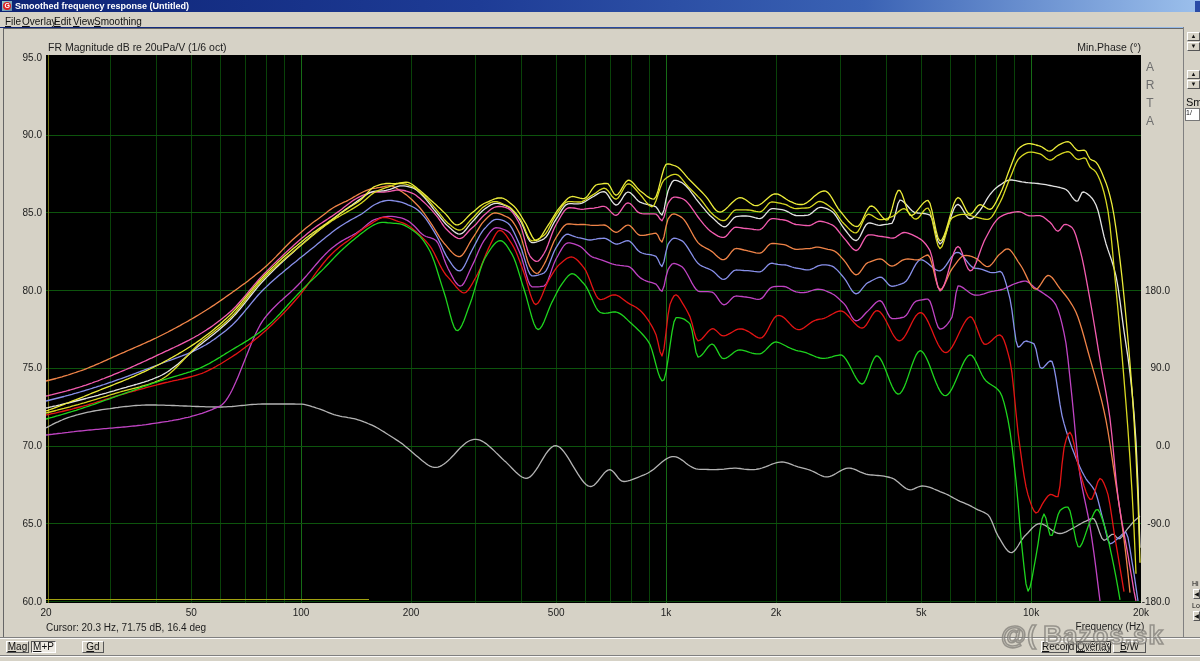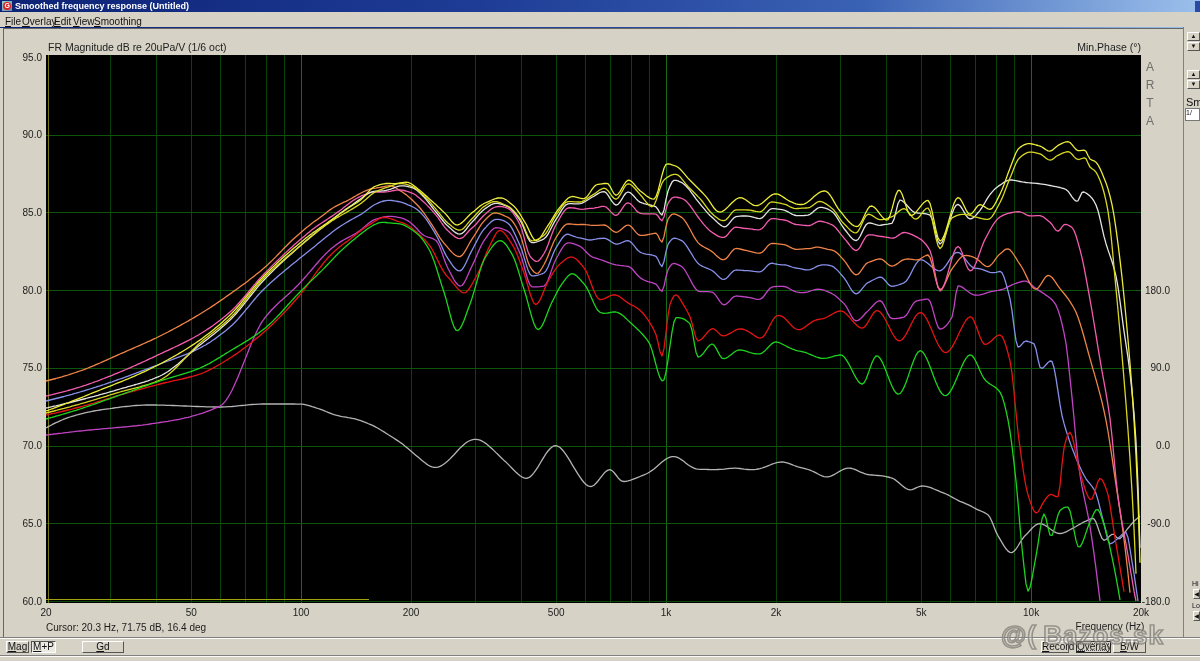--- a/index.html
+++ b/index.html
@@ -125,21 +125,21 @@
 <text x="1150" y="107" text-anchor="middle" font-size="12" fill="#6e6e6e">T</text>
 <text x="1150" y="125" text-anchor="middle" font-size="12" fill="#6e6e6e">A</text>
 <text x="1110" y="630" text-anchor="middle" font-size="10" fill="#1c1c1c">Frequency (Hz)</text>
 <text x="46" y="631" font-size="10" fill="#1c1c1c">Cursor: 20.3 Hz, 71.75 dB, 16.4 deg</text>
 </svg>
 <div id="sep1"></div>
 <div id="sep2"></div>
 <div class="btn" style="left:6px;top:641px;width:23px"><u>M</u>ag</div>
 <div class="btn pressed" style="left:31px;top:641px;width:25px"><u>M</u>+P</div>
 <div class="btn" style="left:58px;top:669px;width:30px"><u>P</u>h</div>
-<div class="btn" style="left:82px;top:641px;width:42px"><u>G</u>d</div>
+<div class="btn" style="left:82px;top:641px;width:22px"><u>G</u>d</div>
 <div class="btn" style="left:1041px;top:641px;width:28px"><u>R</u>ecord</div>
 <div class="btn focus" style="left:1076px;top:641px;width:35px"><u>O</u>verlay</div>
 <div class="btn" style="left:1113px;top:641px;width:33px"><u>B</u>/W</div>
 <div class="btn" style="left:1149px;top:678px;width:34px"><u>C</u>opy</div>
 <div style="position:absolute;left:1183px;top:27px;width:17px;height:610px;background:#d6d2c6;border-left:1px solid #808080"></div>
 <div class="rctl" style="left:1187px;top:32px;width:13px;height:9px">▲</div>
 <div class="rctl" style="left:1187px;top:42px;width:13px;height:9px">▼</div>
 <div class="rctl" style="left:1187px;top:70px;width:13px;height:9px">▲</div>
 <div class="rctl" style="left:1187px;top:80px;width:13px;height:9px">▼</div>
 <div style="position:absolute;left:1186px;top:96px;font-size:11px;color:#111">Sm</div>

